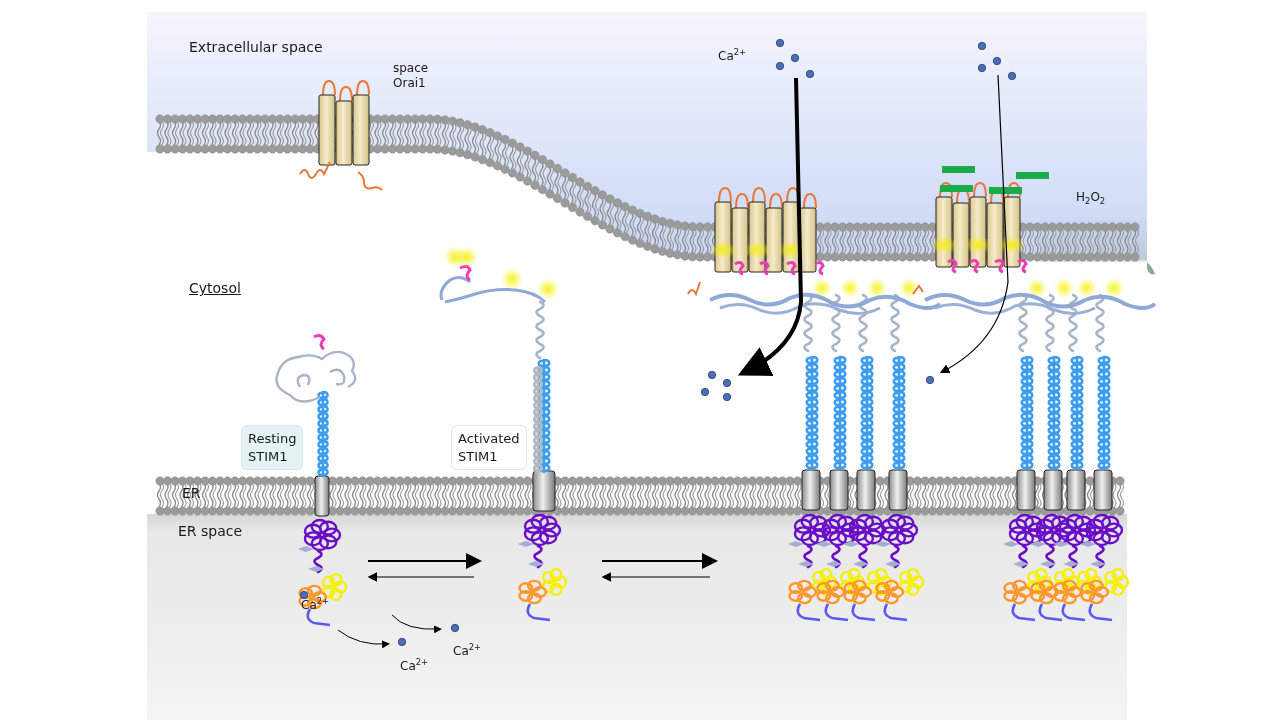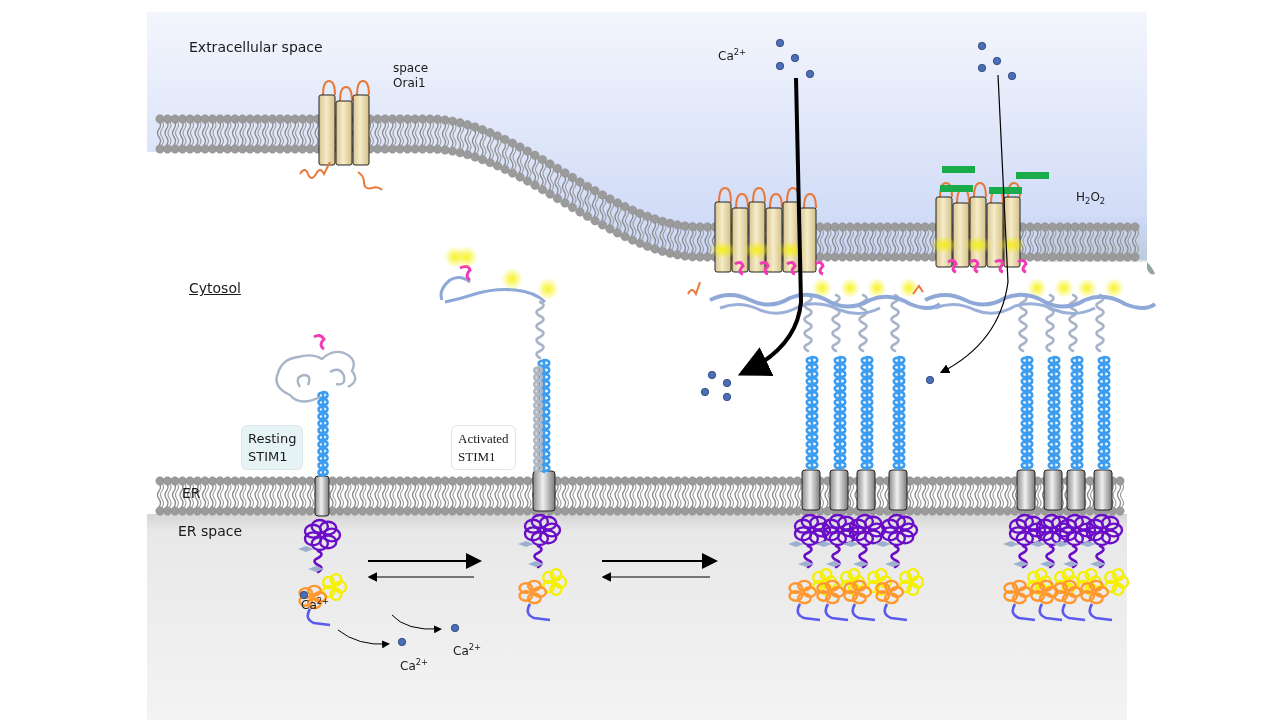--- a/index.html
+++ b/index.html
@@ -2,21 +2,21 @@
 <html><head>
 <meta charset="utf-8">
 <style>
   html, body { margin:0; padding:0; background:#ffffff; }
   body { width:1280px; height:720px; position:relative; overflow:hidden; font-family:"DejaVu Sans", sans-serif; }
   #stage { position:absolute; left:0; top:12px; width:1280px; height:720px; }
   .lbl { position:absolute; font-size:14px; color:#1a1a1a; white-space:nowrap; line-height:1.25; }
   .lbl-sm { font-size:12px; }
   .box { position:absolute; border:1px solid #dde6ea; border-radius:6px; padding:4px 6px; font-size:13px; line-height:1.35; color:#1a1a1a; }
   .box.resting { background:#e6f3f5; }
-  .box.activated { background:#ffffff;font-family:Liberation Serif, serif; }
+  .box.activated { background:#ffffff; }
   sup, sub { font-size:0.7em; }
 </style>
 </head>
 <body>
 
 <div id="stage">
   <svg id="svg" width="1280" height="720" viewBox="0 0 1280 720" xmlns="http://www.w3.org/2000/svg">
     <defs>
       <linearGradient id="gExtra" x1="0" y1="0" x2="0" y2="1">
         <stop offset="0" stop-color="#f4f6fd"></stop>

